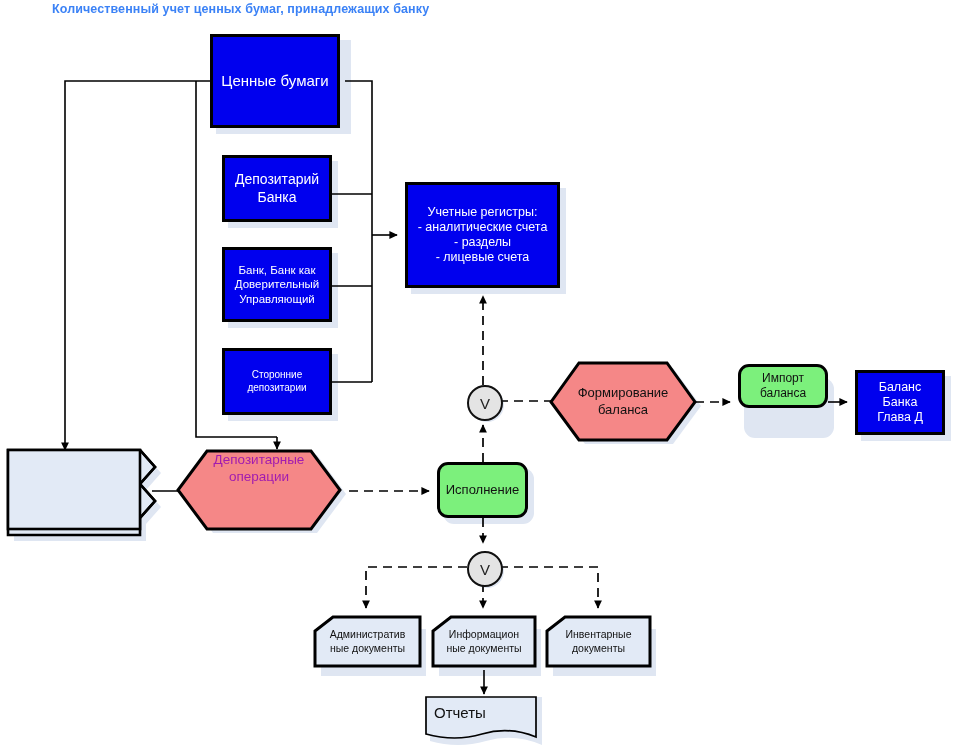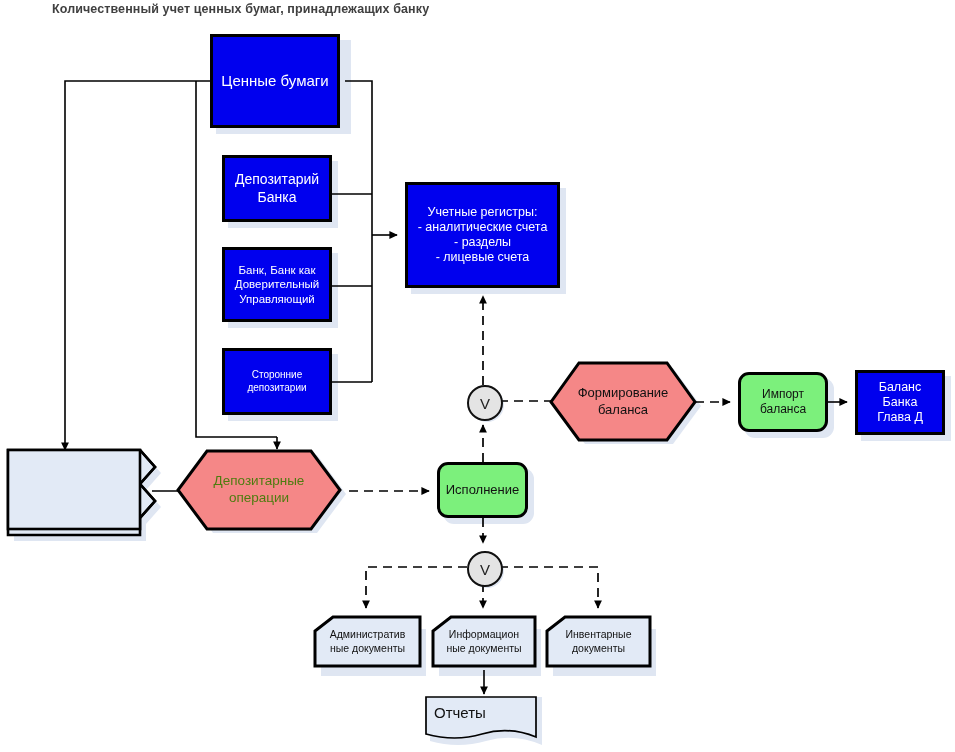--- a/index.html
+++ b/index.html
@@ -1,21 +1,21 @@
 <!DOCTYPE html>
 <html><head>
 <meta charset="utf-8">
 <style>
   html,body{margin:0;padding:0;background:#ffffff;}
   body{width:955px;height:752px;position:relative;overflow:hidden;
        font-family:"Liberation Sans","DejaVu Sans",sans-serif;}
   #canvas{position:absolute;left:0;top:0;width:955px;height:752px;}
   #svg-layer{position:absolute;left:0;top:0;width:955px;height:752px;}
   .title{position:absolute;left:52px;top:2px;font-size:12.5px;font-weight:bold;
-         color:#404040;letter-spacing:0.1px;white-space:nowrap;}
+         color:#3b82f6;letter-spacing:0.1px;white-space:nowrap;}
   .node{position:absolute;box-sizing:border-box;display:flex;align-items:center;
         justify-content:center;text-align:center;line-height:1.22;}
   .node .lbl{display:block;width:100%;padding:0 3px;}
   
   .blue{background:#0000EE;border:3px solid #000;color:#fff;}
   
   .green{background:#7CF07C;border:3px solid #000;border-radius:11px;color:#111;}
   .vnode{position:absolute;width:32px;height:32px;border-radius:50%;
          background:#e4e4e4;border:2.5px solid #111;display:flex;
          align-items:center;justify-content:center;font-size:15px;color:#222;}
@@ -147,39 +147,39 @@
   <div class="node blue" style="left:405px;top:182px;width:155px;height:106px;font-size:12.5px;">
     <span class="lbl">
       <span>Учетные регистры:</span><br>
       <span>- аналитические счета</span><br>
       <span>- разделы</span><br>
       <span>- лицевые счета</span>
     </span>
   </div>
 
 
-  <div class="doc-text" style="left:178px;top:451px;width:162px;height:78px;font-size:13.5px;color:#4d7c0f;">
+  <div class="doc-text" style="left:178px;top:430px;width:162px;height:78px;font-size:13.5px;color:#a21caf;">
     <span class="lbl">
       <span>Депозитарные</span><br>
       <span>операции</span>
     </span>
   </div>
 
   <div class="node green" style="left:437px;top:462px;width:91px;height:56px;font-size:13px;">
     <span class="lbl">Исполнение</span>
   </div>
 
   <div class="doc-text" style="left:551px;top:363px;width:144px;height:77px;font-size:13px;color:#111;">
     <span class="lbl">
       <span>Формирование</span><br>
       <span>баланса</span>
     </span>
   </div>
 
-  <div class="node green" style="left:738px;top:372px;width:90px;height:60px;font-size:12px;">
+  <div class="node green" style="left:738px;top:364px;width:90px;height:44px;font-size:12px;">
     <span class="lbl">
       <span>Импорт</span><br>
       <span>баланса</span>
     </span>
   </div>
 
   <div class="node blue" style="left:855px;top:370px;width:90px;height:65px;font-size:12.5px;">
     <span class="lbl">
       <span>Баланс Банка</span><br>
       <span>Глава Д</span>

